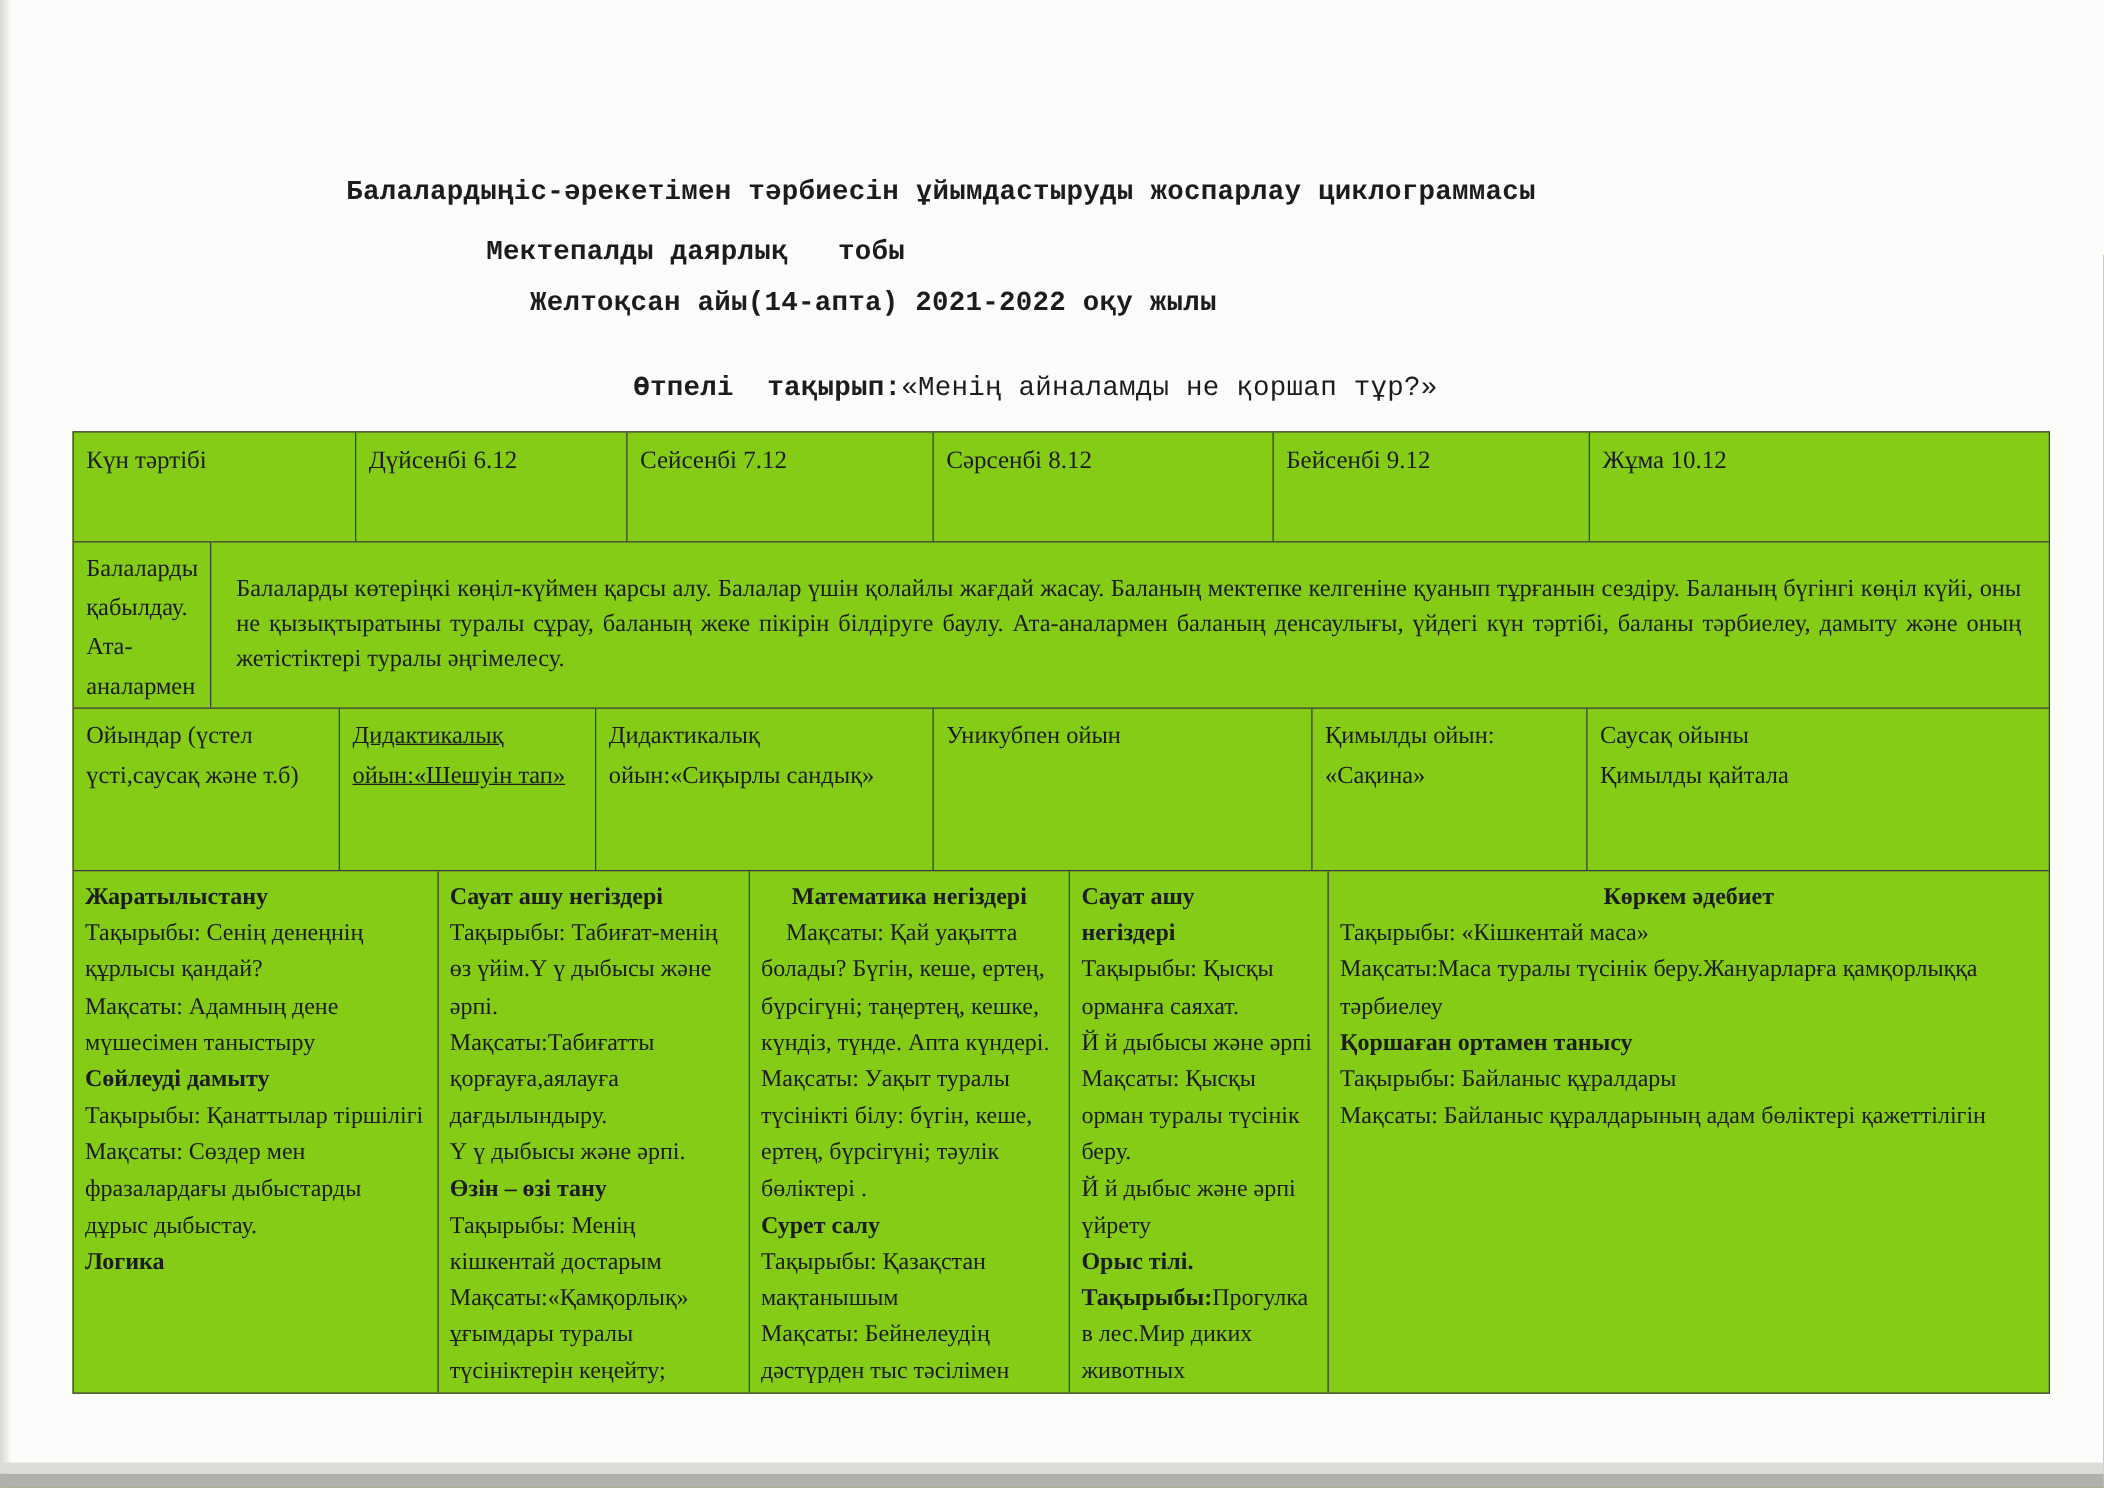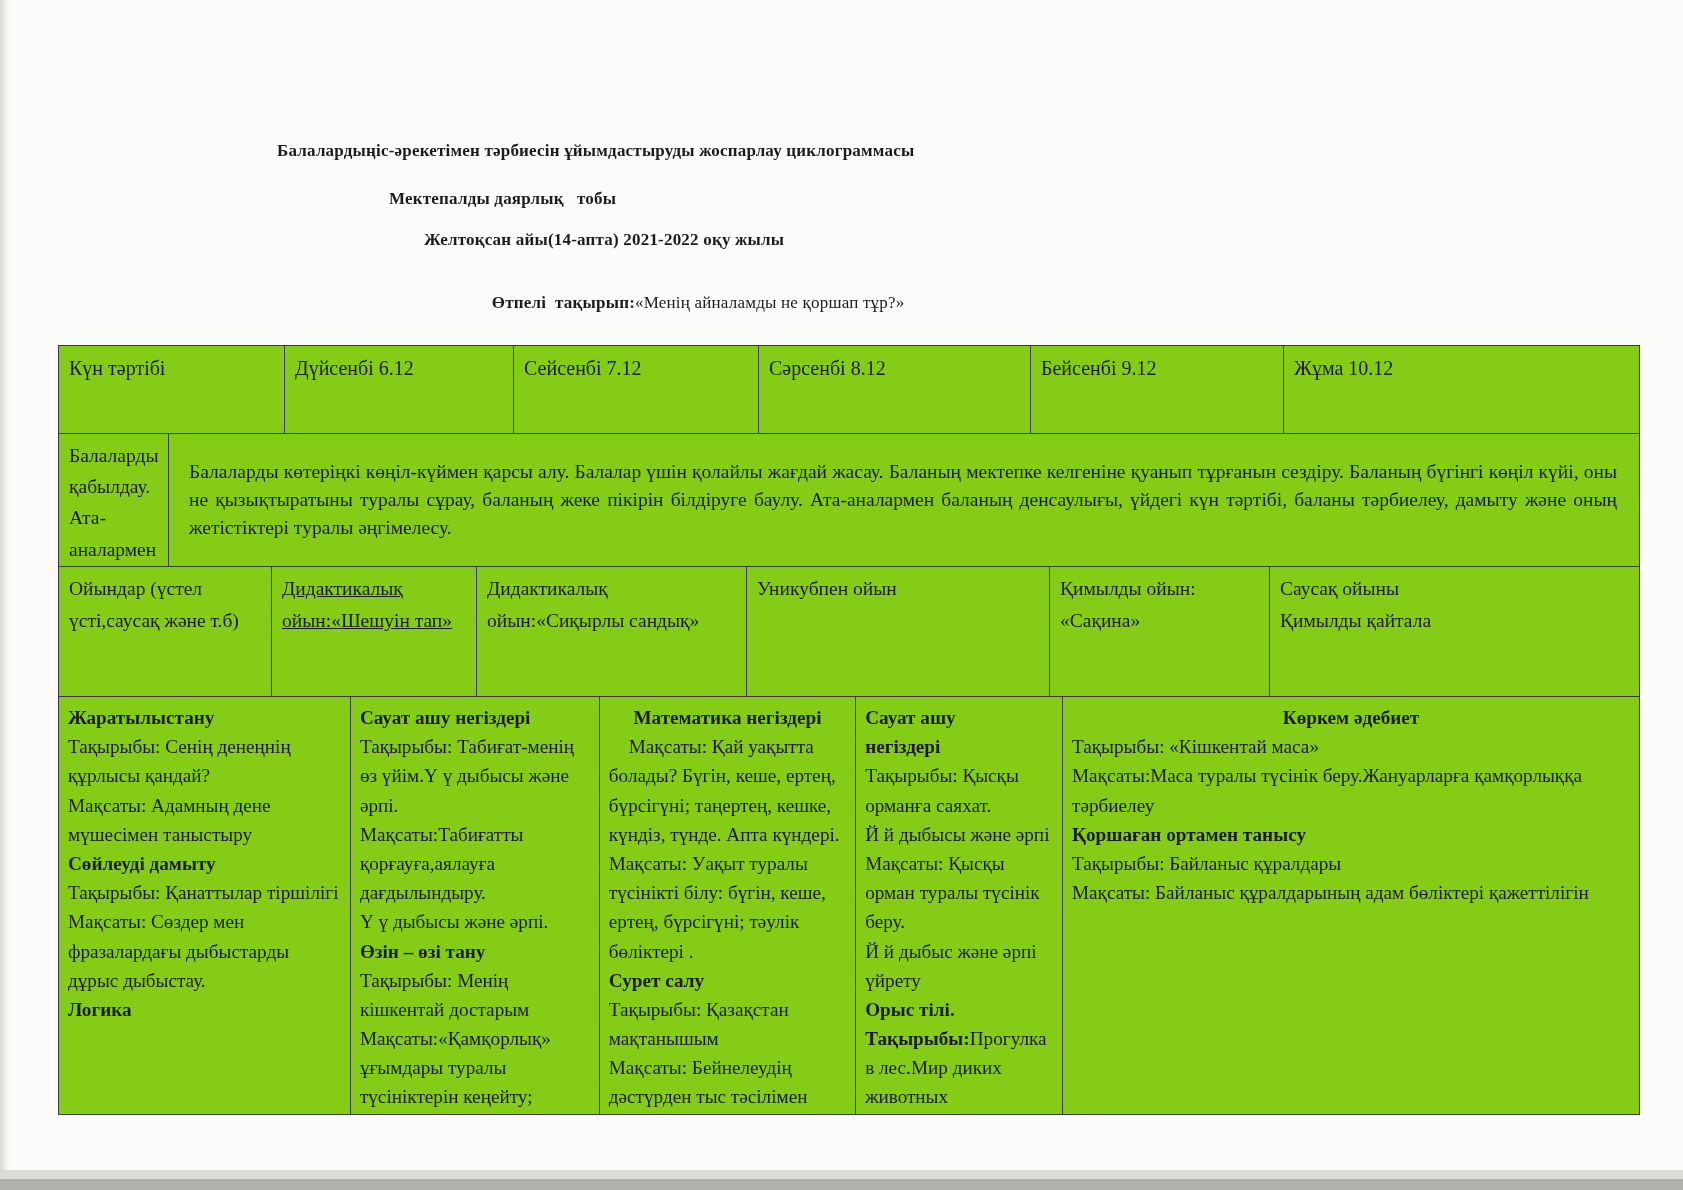--- a/index.html
+++ b/index.html
@@ -21,26 +21,26 @@
   }
   .edge-bottom-light {
     position:absolute; left:0; right:0; bottom:11px; height:9px;
     background:#dddcd6;
   }
   .edge-bottom-dark {
     position:absolute; left:0; right:0; bottom:0; height:11px;
     background:#b1b0aa;
   }
   
-  .title-line { position:absolute; font-size:17px; white-space:pre; letter-spacing:.2px; }
+  .title-line { position:absolute; font-size:22px; white-space:pre; letter-spacing:.2px;font-family:Liberation Mono, monospace; }
   .bold { font-weight:bold; }
   .title-1 { left:277px; top:141px; }
   .title-2 { left:389px; top:189px; }
   .title-3 { left:424px; top:230px; }
-  .title-4 { left:474px; top:273px; }
+  .title-4 { left:453px; top:273px; }
   
   .table {
     position:absolute; left:58px; top:345px; width:1582px;
     border:1.7px solid #3b3b3b;
     background:#84cc16;
   }
   .row { display:flex; width:100%; }
   .row + .row { border-top:1.7px solid #3b3b3b; }
   .cell {
     padding:6px 10px;
@@ -48,21 +48,21 @@
     line-height:1.5;
     overflow:hidden;
   }
   .cell + .cell { border-left:1.7px solid #3b3b3b; }
   .row-header   { height:87px; }
   .row-header .cell { font-size:20px; padding-top:7px; }
   .row-reception{ height:133px; }
   .row-games    { height:130px; }
   .row-lessons  { height:418px; }
   
-  .w-h1{width:225px;} .w-h2{width:217px;} .w-h3{width:245px;margin-left:12px;} .w-h4{width:272px;} .w-h5{width:253px;}
+  .w-h1{width:225px;} .w-h2{width:217px;} .w-h3{width:245px;} .w-h4{width:272px;} .w-h5{width:253px;}
   .w-r1{width:212px;}
   .w-g1{width:212px;} .w-g2{width:205px;text-decoration:underline;} .w-g3{width:270px;} .w-g4{width:303px;} .w-g5{width:220px;}
   .w-l1{width:142px;} .w-l2{width:310px;} .w-l3{width:265px;} .w-l4{width:273px;} .w-l5{width:220px;}
   .grow { flex:1 1 auto; }
   .reception-desc {
     display:flex; align-items:center;
     padding:10px 22px 10px 20px;
   }
   .reception-desc .para { text-align:justify; line-height:1.42; font-size:19.5px; }
   .reception-label { line-height:1.6; }

